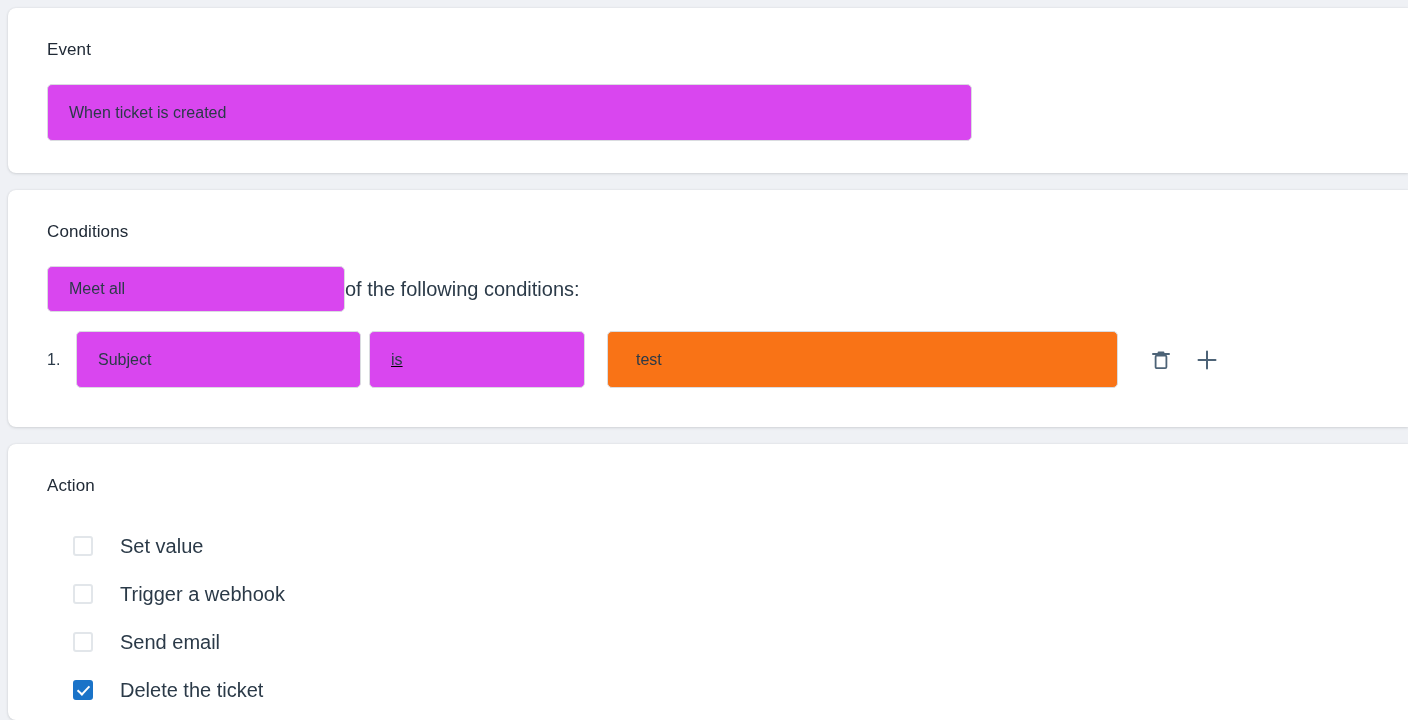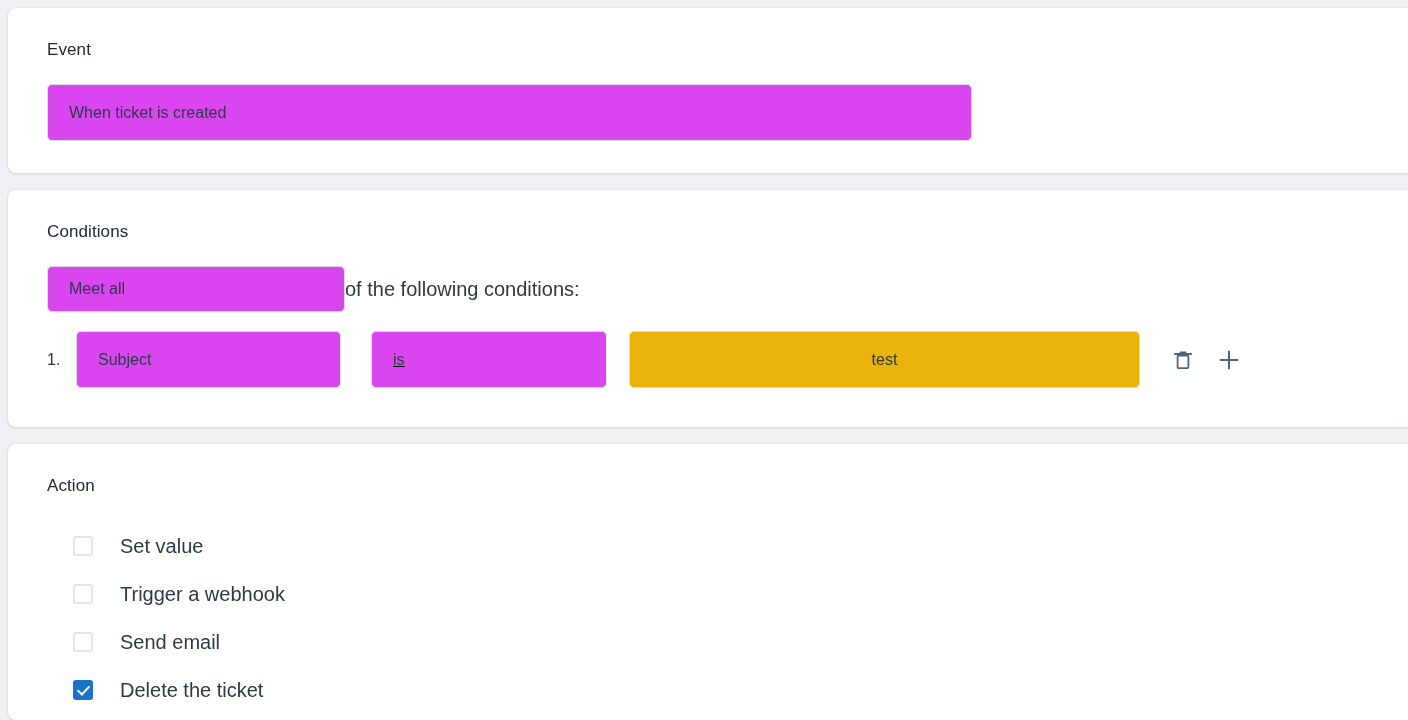--- a/index.html
+++ b/index.html
@@ -83,29 +83,28 @@
   }
 
   .caret {
     border-top-color: #52677a;
   }
 
   .text-input {
     height: 57px;
     border: 1px solid #dadce0;
     border-radius: 5px;
-    background: #eab308;
+    background: #f97316;
     box-sizing: border-box;
     display: inline-flex;
     align-items: center;
     font-size: 16px;
     color: #2b3a48;
-    padding: 0 20px;
+    padding: 0 28px;
     cursor: text;
-    justify-content: center;
   }
 
   
   .event-select { width: 925px; }
 
   
   .meet-row {
     display: flex;
     align-items: center;
     margin-bottom: 19px;
@@ -122,22 +121,22 @@
   .condition-row {
     display: flex;
     align-items: center;
   }
   .cond-index {
     font-size: 16px;
     color: #2b3a48;
     width: 29px;
     flex: 0 0 29px;
   }
-  .cond-field   { width: 265px; }
-  .cond-oper    { width: 236px; margin-left: 30px; text-decoration: underline; }
+  .cond-field   { width: 285px; }
+  .cond-oper    { width: 216px; margin-left: 8px; text-decoration: underline; }
   .cond-value   { width: 511px; margin-left: 22px; }
 
   .icon-btn {
     width: 28px;
     height: 28px;
     margin-left: 29px;
     display: inline-flex;
     align-items: center;
     justify-content: center;
     cursor: pointer;

